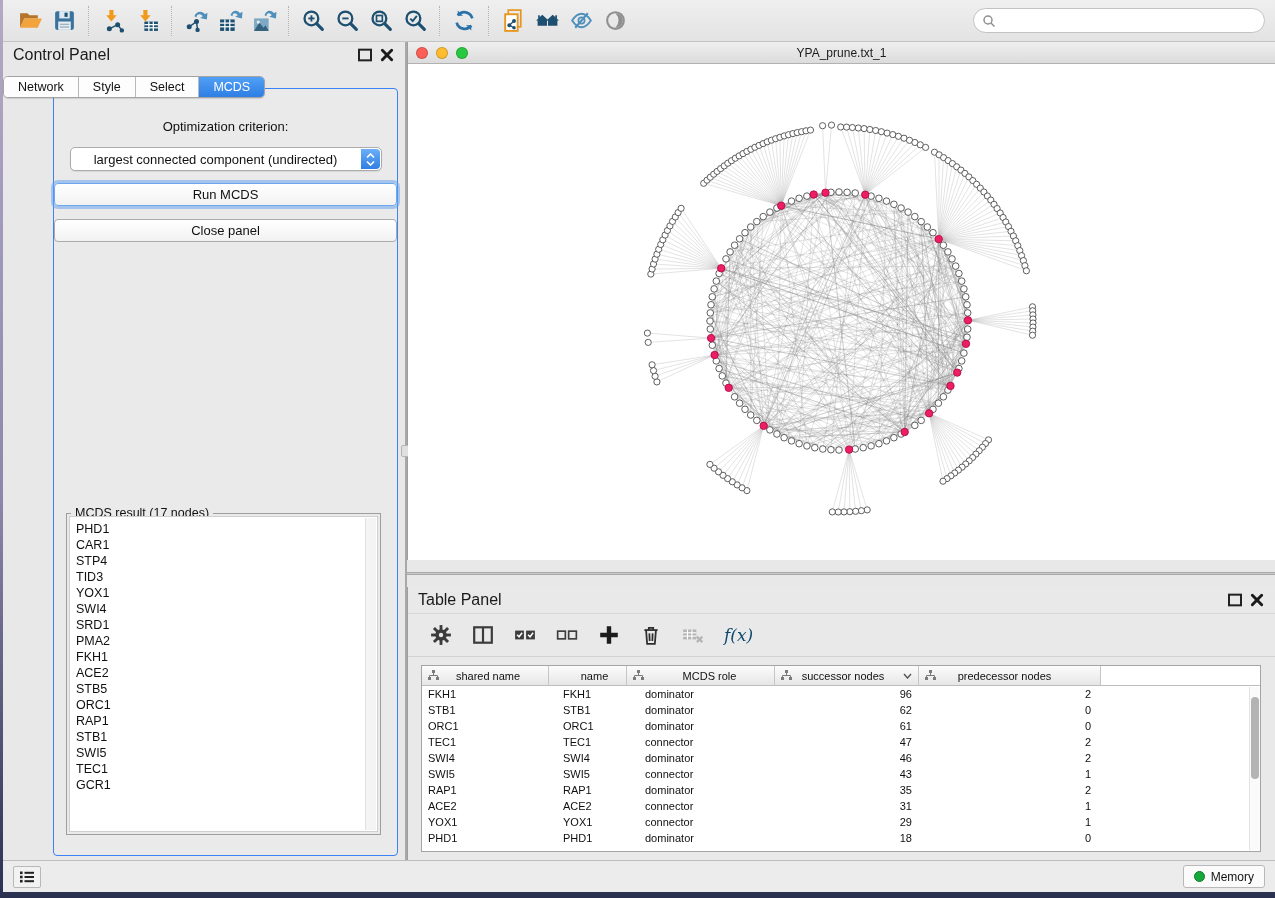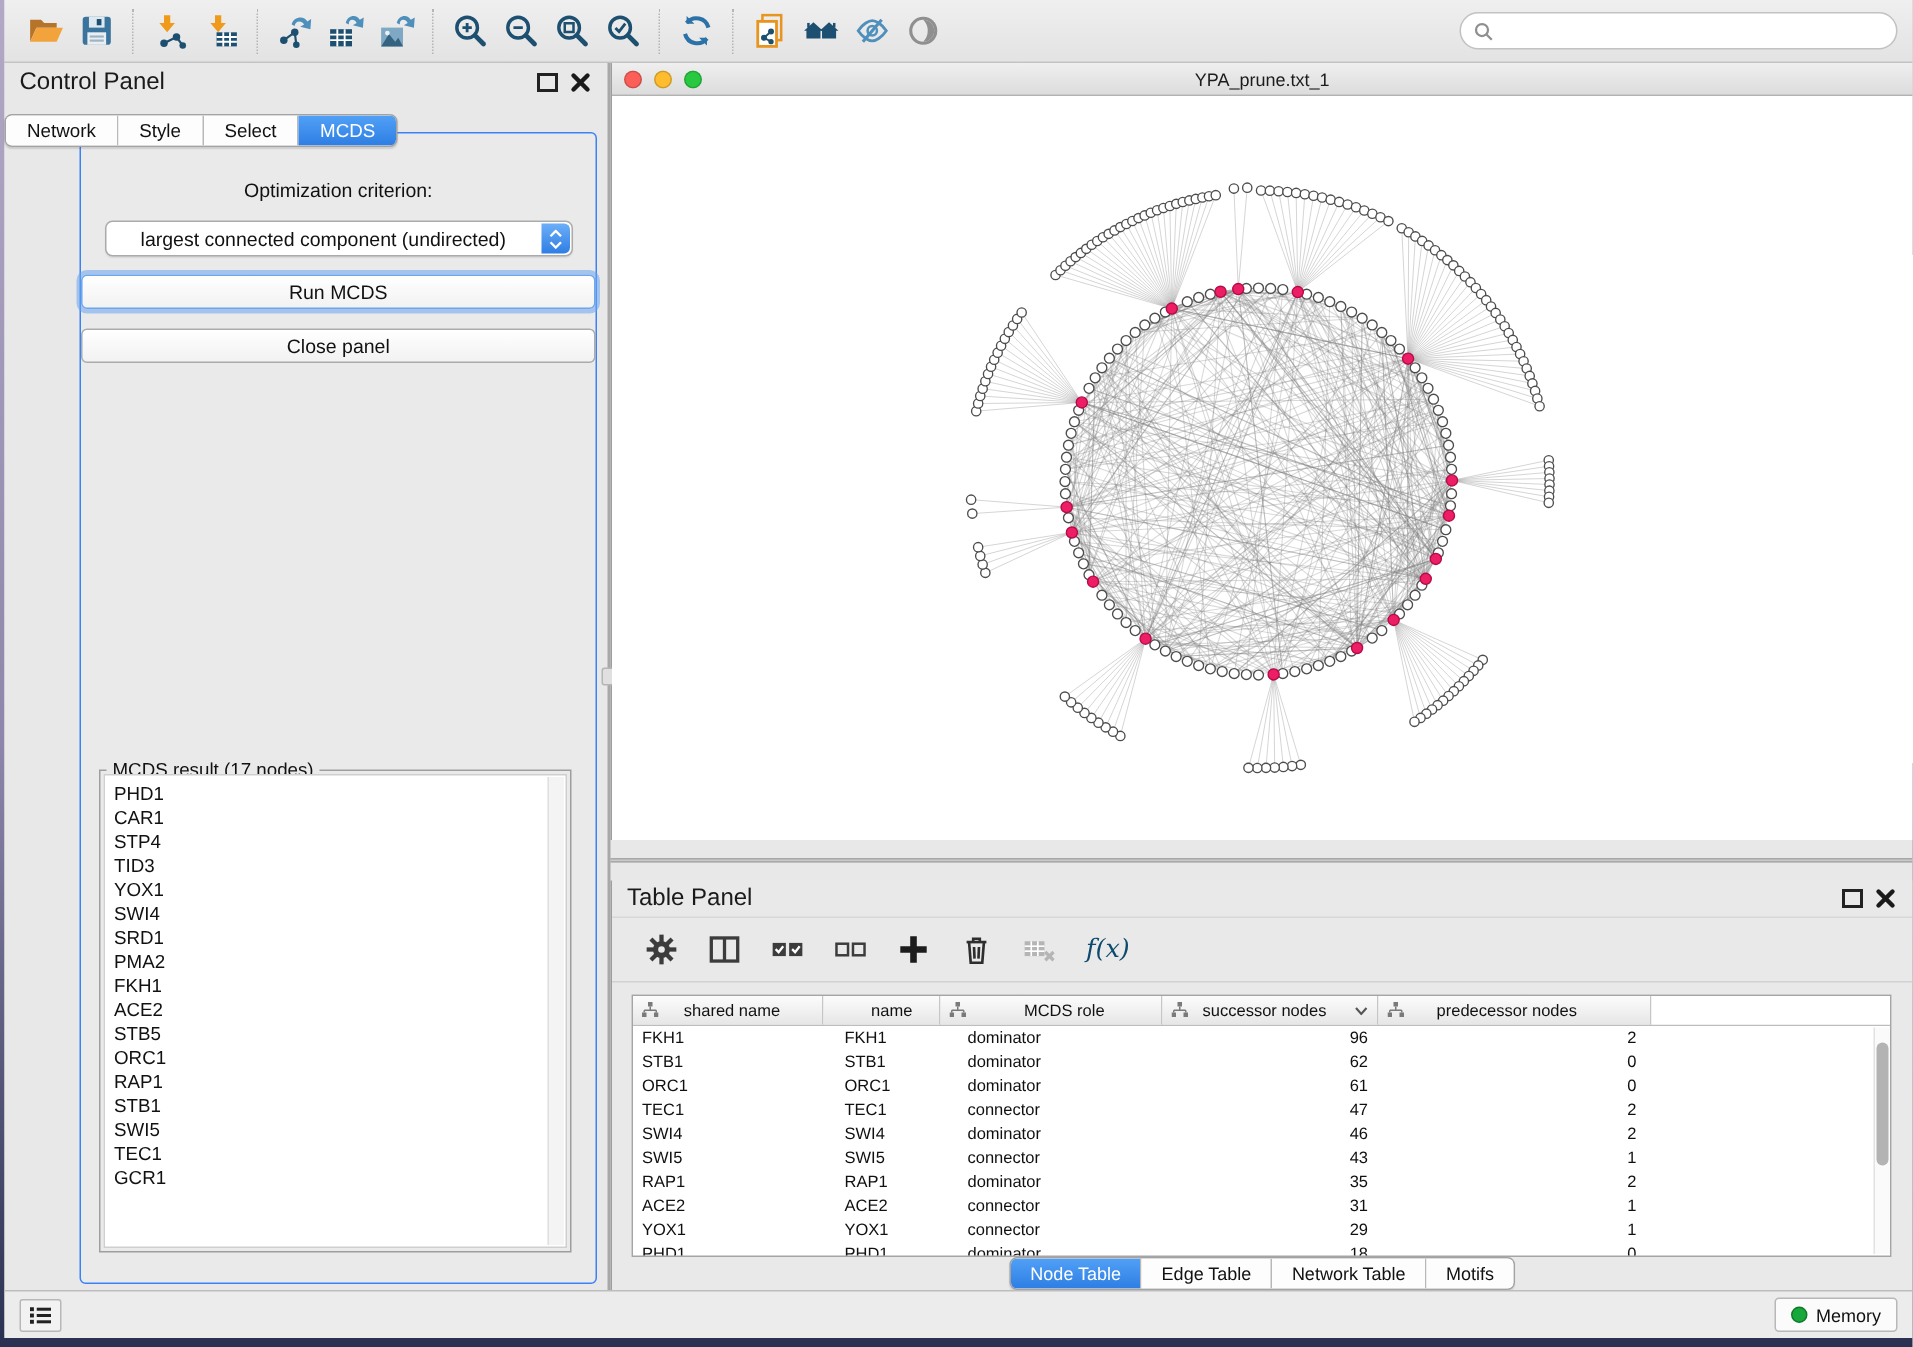--- a/index.html
+++ b/index.html
@@ -1405,28 +1405,20 @@
                 <div class="td c2">dominator</div>
                 <div class="td c3">18</div>
                 <div class="td c4">0</div>
               </div>
             </div>
           <div class="vscroll">
               <div class="thumb"></div>
             </div>
         </div>
 
-        <div class="t-tabs">
-            <div class="seg-inner">
-              <div class="seg-tab active">Node Table</div>
-              <div class="seg-tab">Edge Table</div>
-              <div class="seg-tab">Network Table</div>
-              <div class="seg-tab">Motifs</div>
-            </div>
-          </div>
       </div>
     </div>
   </div>
 
   <div class="statusbar">
     <span class="list-btn">
       <svg viewBox="0 0 16 14" width="16" height="14">
           <g fill="#222">
             <rect x="1" y="1.5" width="2.6" height="2.6"></rect>
             <rect x="1" y="5.7" width="2.6" height="2.6"></rect>

